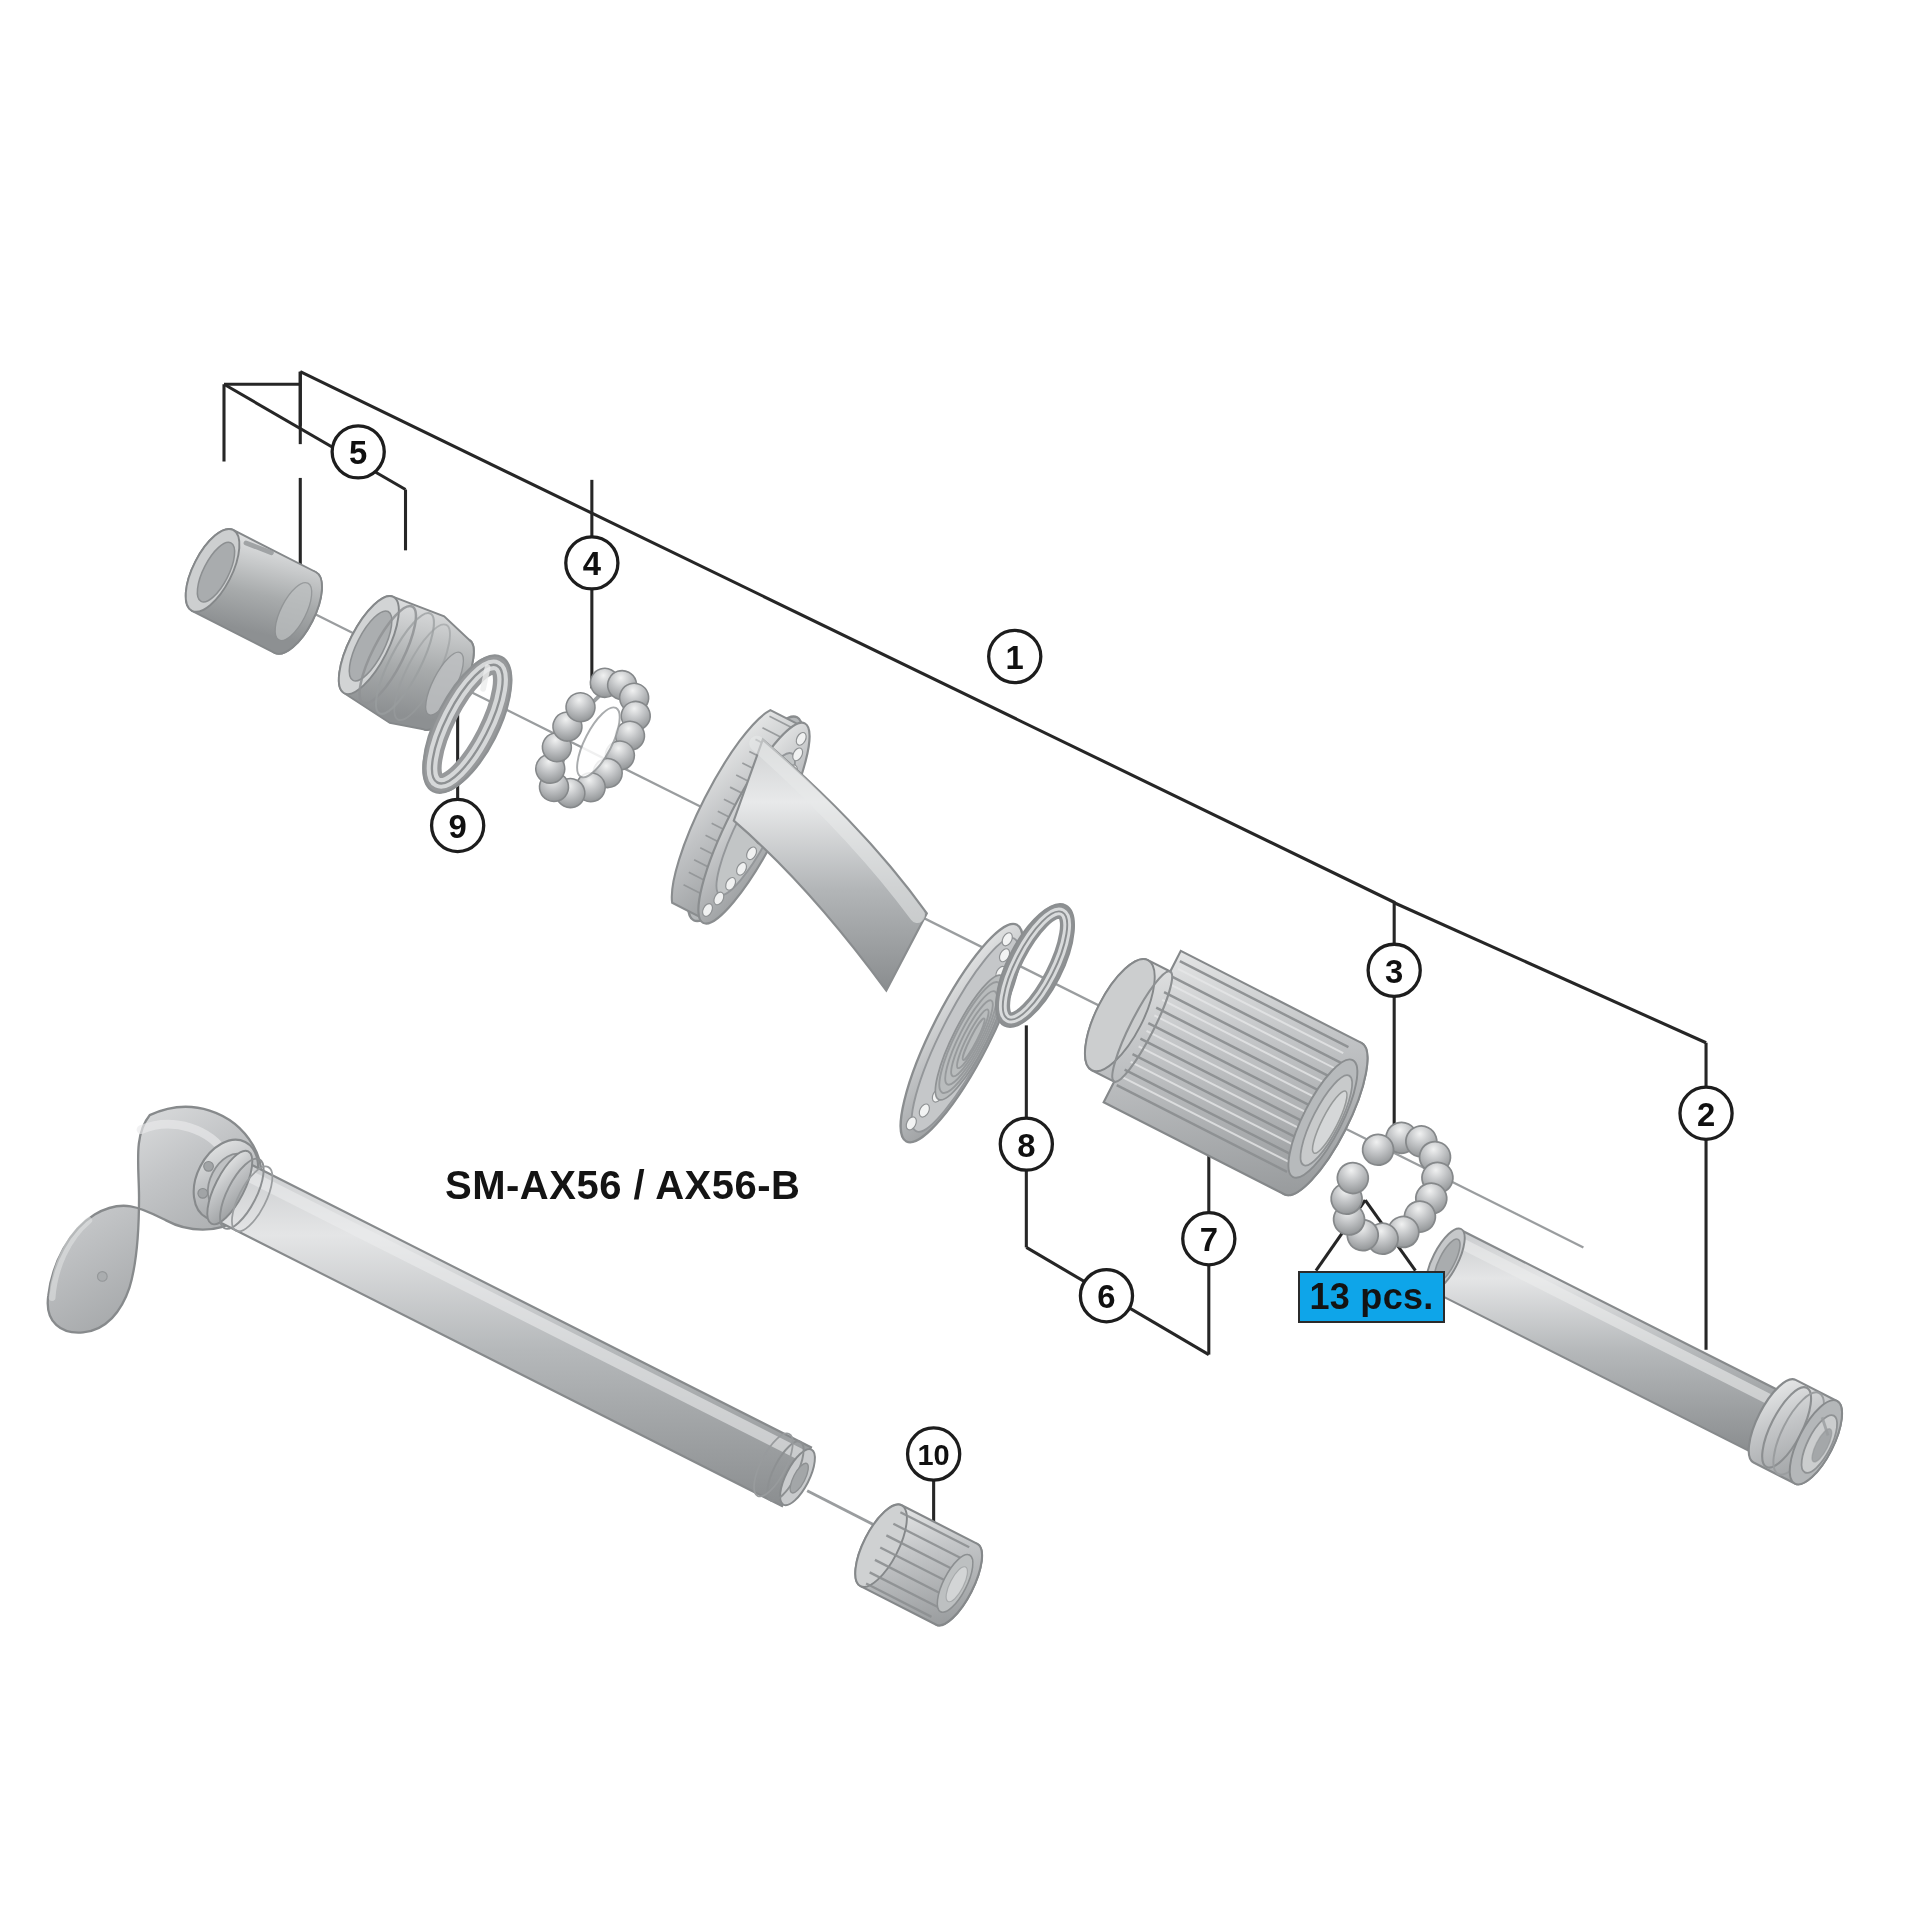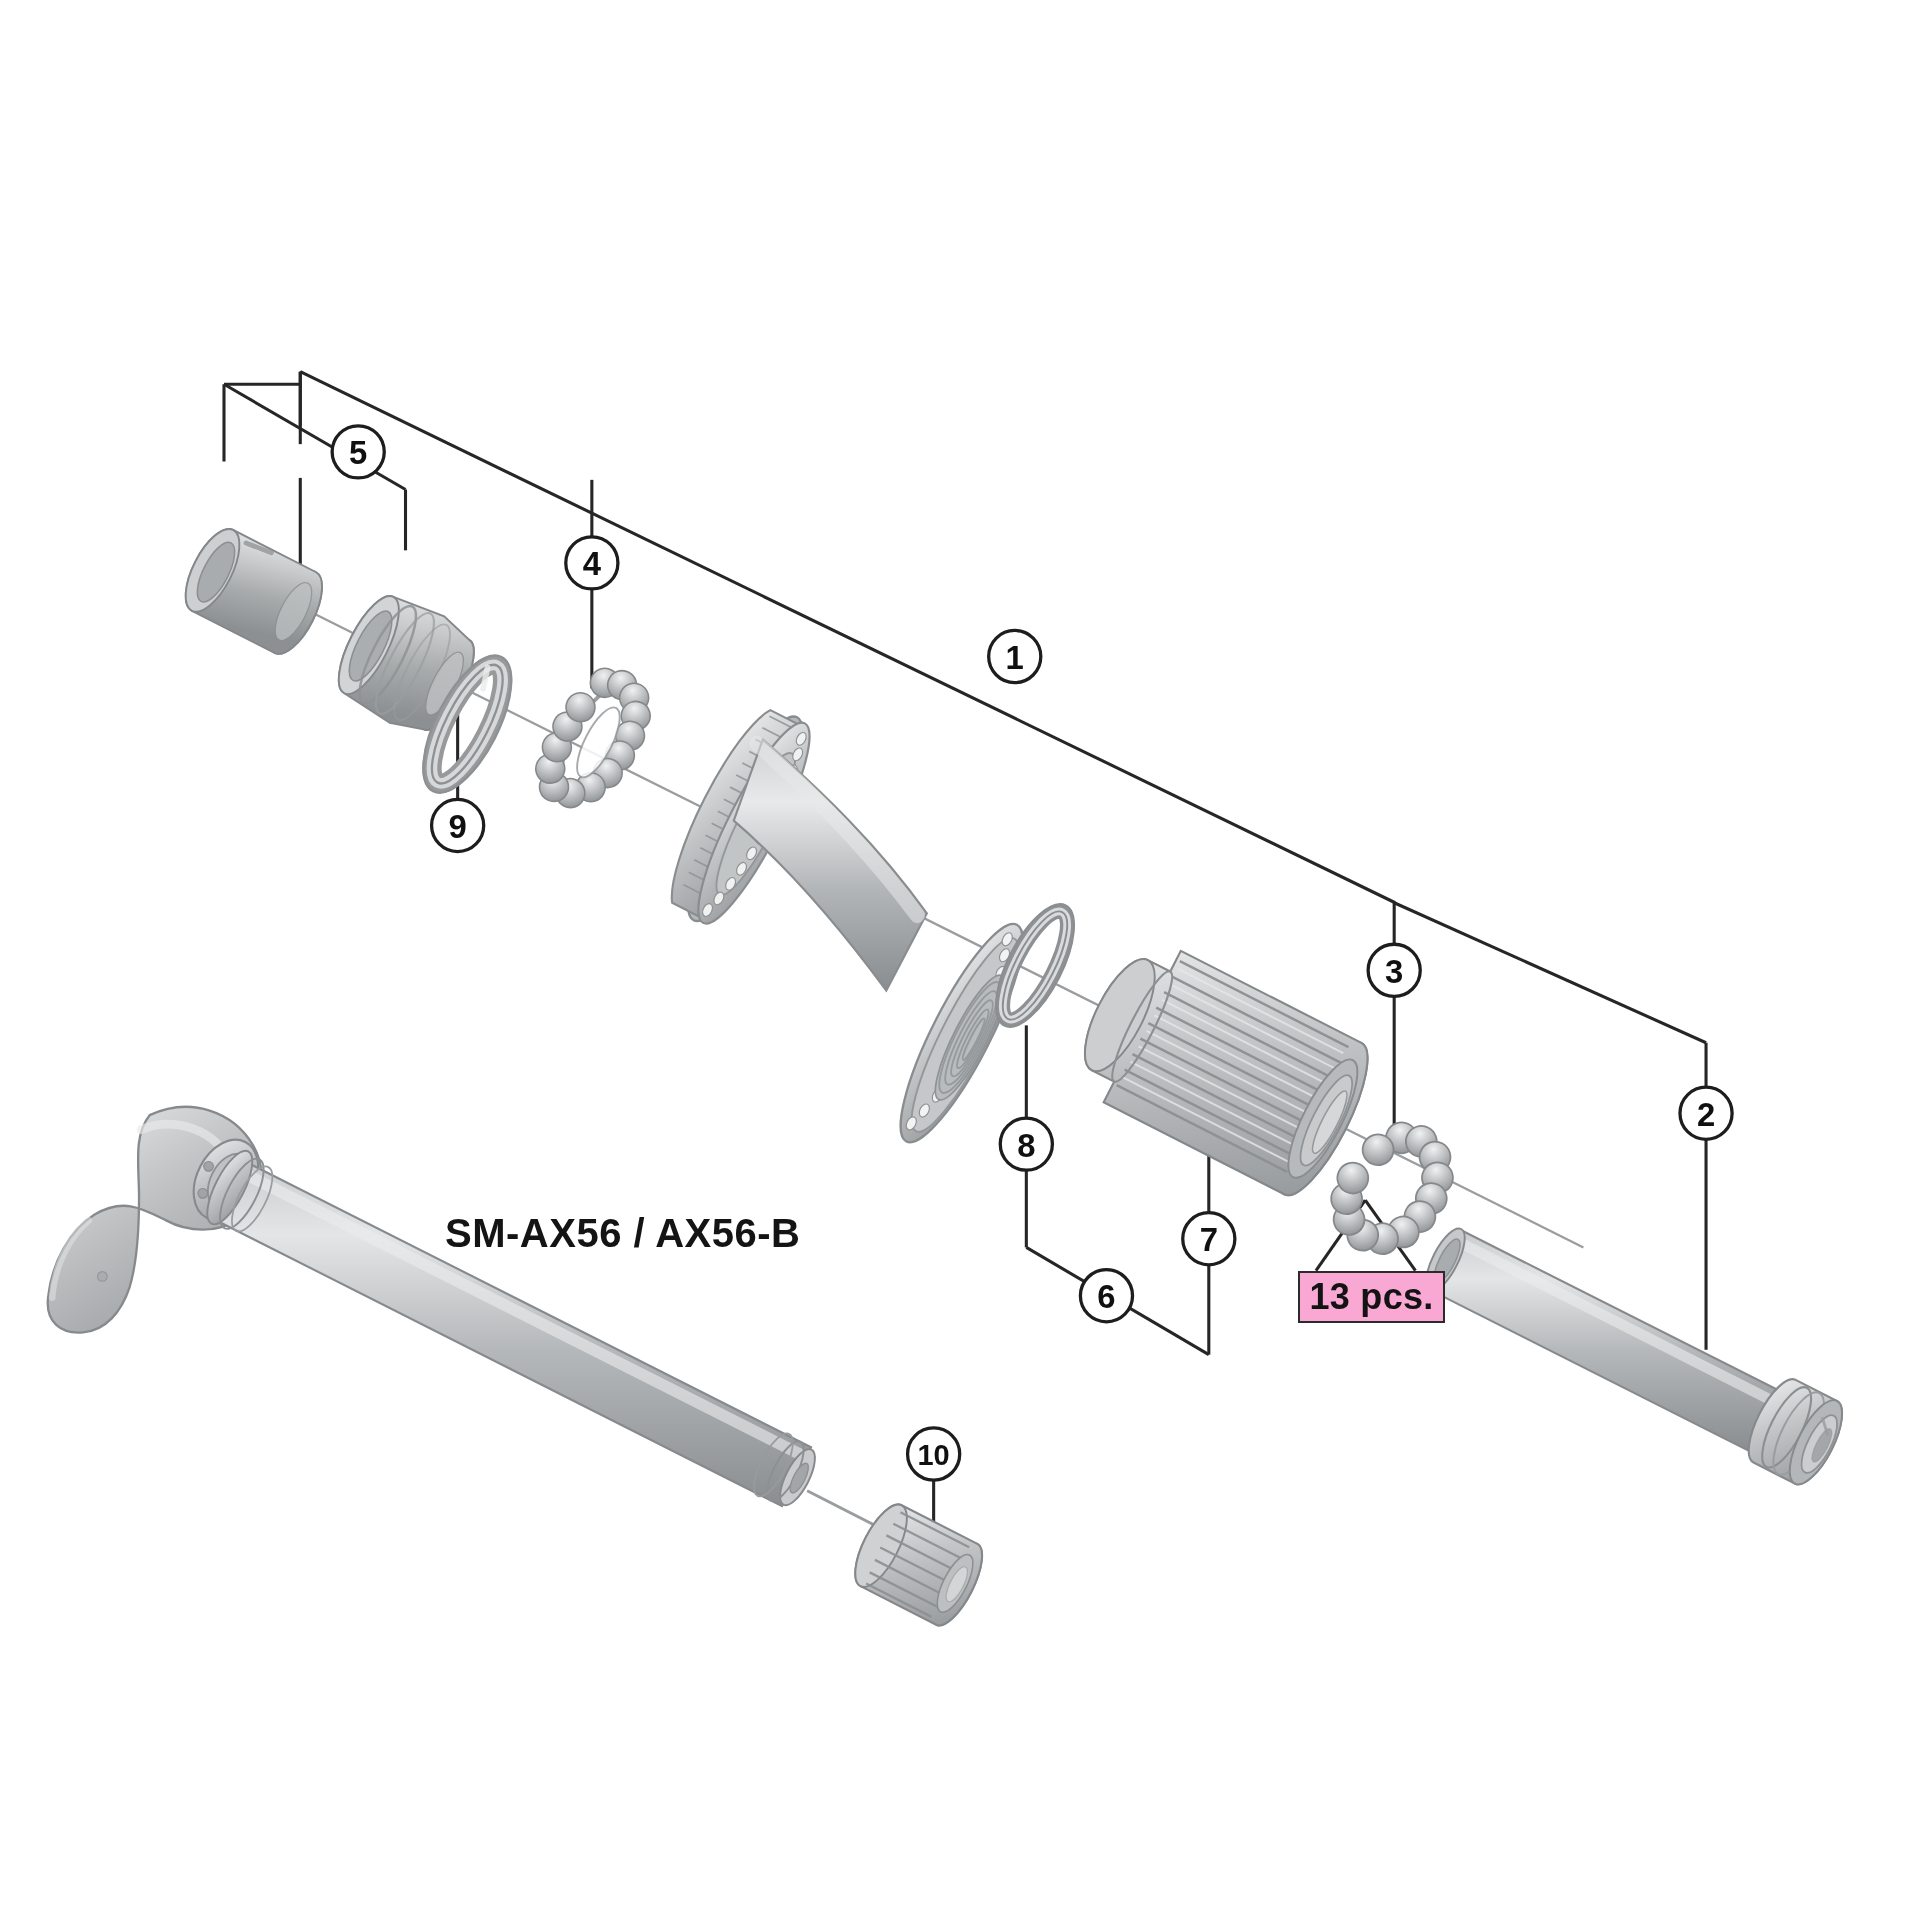--- a/index.html
+++ b/index.html
@@ -11,21 +11,21 @@
     font-family:"Liberation Sans",sans-serif;
     font-weight:bold;
     font-size:40px;
     letter-spacing:0.5px;
     color:#141414;
     white-space:nowrap;
   }
   .pcsbox{
     position:absolute;
     border:2.9px solid #2b2b2b;
-    background:#f9a8d4;
+    background:#0ea5e9;
     font-family:"Liberation Sans",sans-serif;
     font-weight:bold;
     font-size:36px;
     color:#131313;
     display:flex;align-items:center;justify-content:center;
     letter-spacing:0.3px;
   }
 </style>
 </head>
 <body>
@@ -417,18 +417,18 @@
           <text x="474" y="856" text-anchor="middle" dominant-baseline="central" font-family="&quot;Liberation Sans&quot;, sans-serif" font-weight="bold" font-size="34" fill="#101010">9</text>
         </g>
         <g>
           <circle cx="967" cy="1506" r="27" fill="#ffffff" stroke="#1d1d1d" stroke-width="3.4"></circle>
           <text x="967" y="1507" text-anchor="middle" dominant-baseline="central" font-family="&quot;Liberation Sans&quot;, sans-serif" font-weight="bold" font-size="30" fill="#101010">10</text>
         </g>
       </g>
 
   </svg>
 
-  <div class="title" style="left:445px; top:1163px;margin-top:48px;">SM-AX56 / AX56-B</div>
+  <div class="title" style="left:445px; top:1163px;">SM-AX56 / AX56-B</div>
 
   <div class="pcsbox" style="left:1298px; top:1271px; width:143px; height:48px;">13 pcs.</div>
 
 </div>
 
 
 </body></html>

